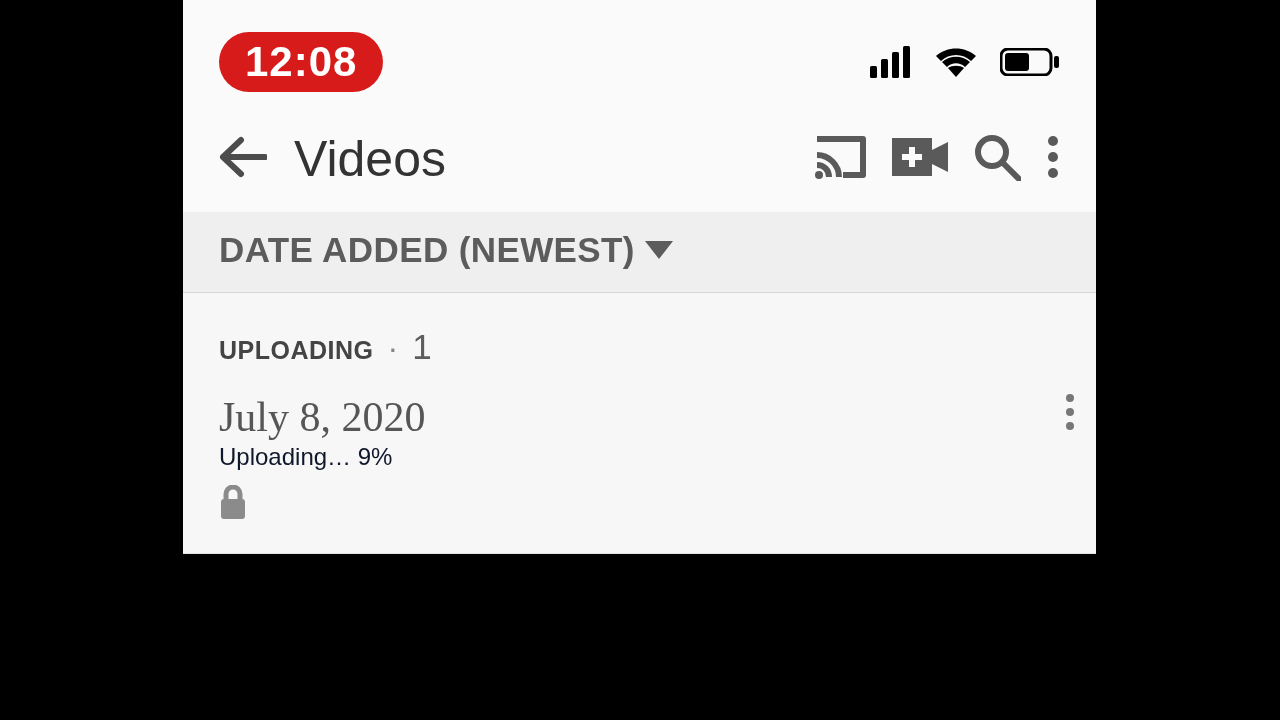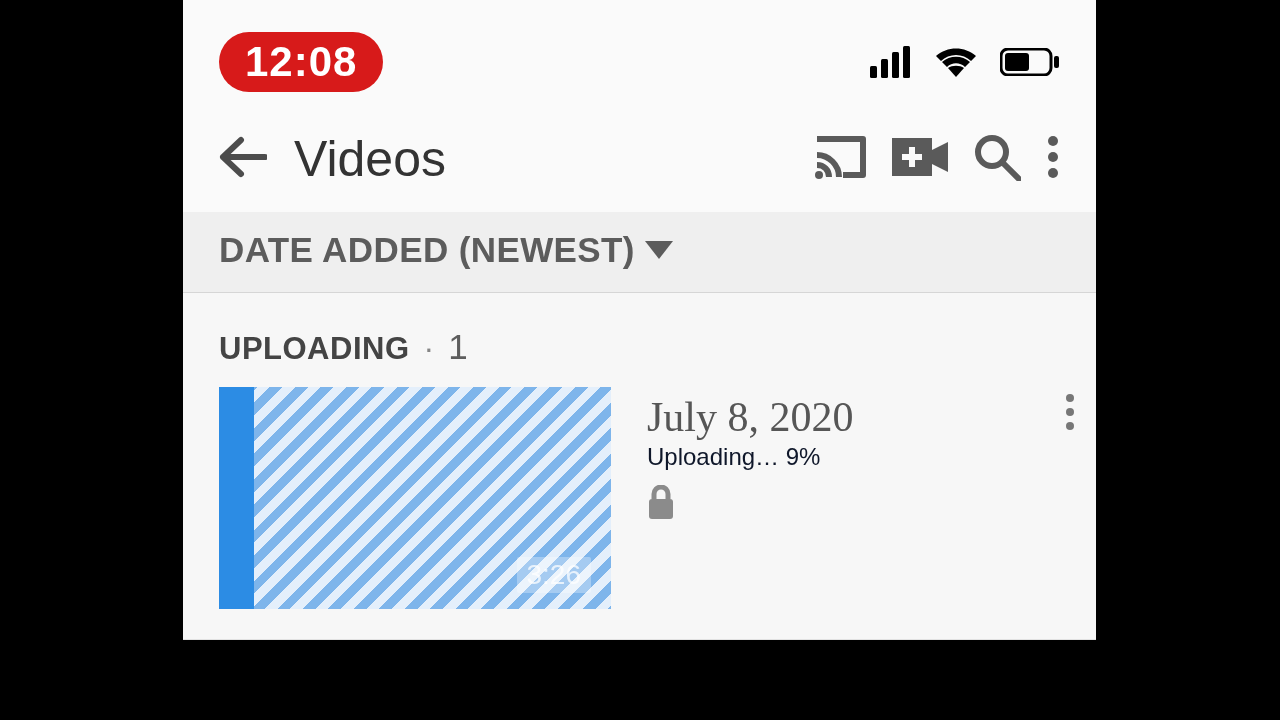--- a/index.html
+++ b/index.html
@@ -84,21 +84,21 @@
 
   
   .section-head {
     padding: 34px 36px 20px 36px;
     display: flex;
     align-items: baseline;
     gap: 14px;
     color: #444;
   }
   .section-head .name {
-    font-size: 31px;
+    font-size: 25px;
     font-weight: 600;
     letter-spacing: 0.5px;
   }
   .section-head .dot {
     font-size: 32px;
     color: #858585;
   }
   .section-head .count {
     font-size: 35px;
     color: #5e5e5e;
@@ -248,24 +248,20 @@
 
   <div class="content">
 
     <div class="section-head">
       <span class="name">UPLOADING</span>
       <span class="dot">·</span>
       <span class="count">1</span>
     </div>
 
     <div class="video-row">
-      <div class="thumb">
-        <div class="thumb-progress" style="width:9%"></div>
-        <div class="thumb-duration">3:26</div>
-      </div>
 
       <div class="video-info">
         <div class="vi-title">July 8, 2020</div>
         <div class="vi-status">Uploading… 9%</div>
         <div class="vi-lock">
           <svg width="28" height="34" viewBox="0 0 28 34">
             <rect x="2" y="14" width="24" height="20" rx="3" fill="currentColor"></rect>
             <path d="M7 14 V9 a7 7 0 0 1 14 0 V14" fill="none" stroke="currentColor" stroke-width="5"></path>
           </svg>
         </div>

